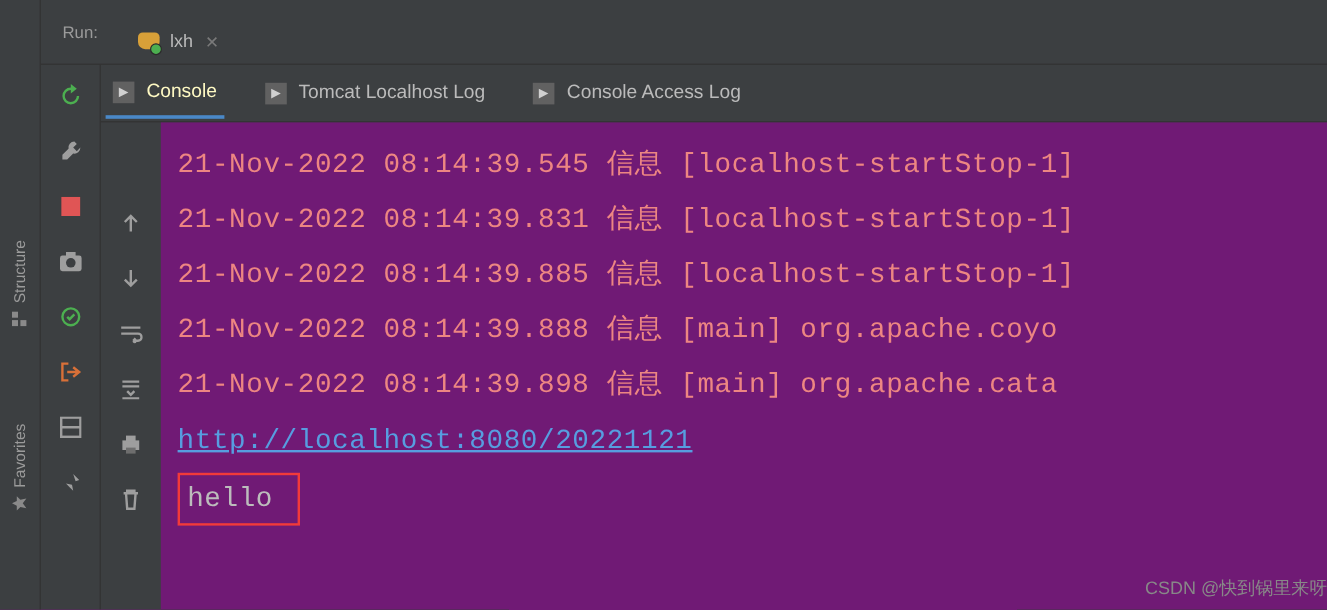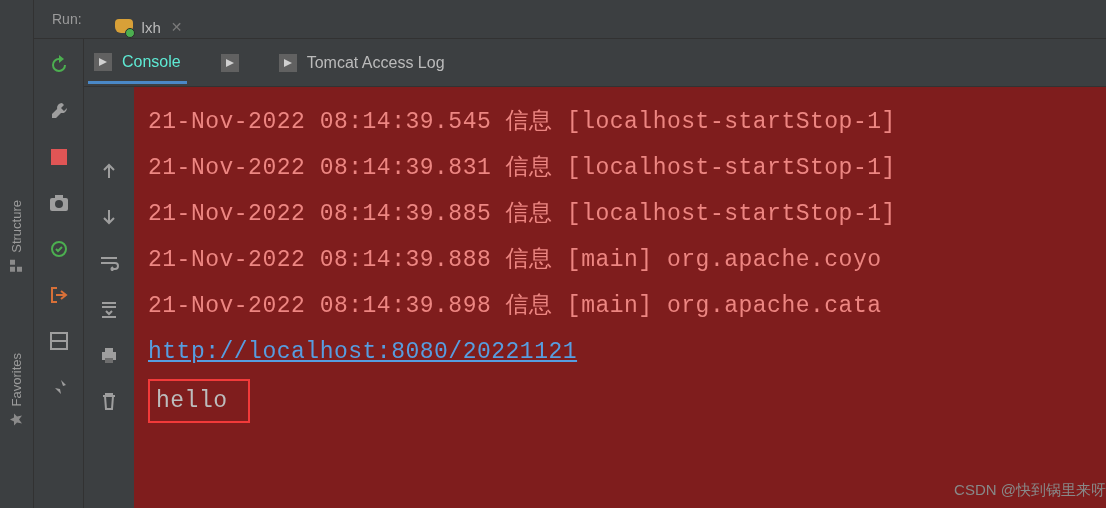--- a/index.html
+++ b/index.html
@@ -29,21 +29,21 @@
       font-size: 13px;
       color: #9b9b9b;
       display: flex;
       align-items: center;
       gap: 6px;
       cursor: pointer;
     }
     .vertical-label svg { transform: rotate(90deg); }
     .main-area { flex: 1; display: flex; flex-direction: column; }
     .top-bar {
-      height: 39px;
+      height: 54px;
       display: flex;
       align-items: center;
       padding-left: 18px;
       border-bottom: 1px solid #323232;
     }
     .run-label { color: #9b9b9b; font-size: 14px; margin-right: 24px; }
     .run-tab {
       display: flex; align-items: center; gap: 8px;
       padding: 4px 8px; color: #bbbbbb; font-size: 15px; margin-top: 16px;
     }
@@ -82,33 +82,33 @@
       height: 48px; display: flex; align-items: center;
       padding-left: 4px; gap: 28px;
       border-bottom: 1px solid #323232;
     }
     .tab {
       display: flex; align-items: center; gap: 10px;
       padding: 10px 6px; color: #bbbbbb; font-size: 16px;
       cursor: pointer;
     }
     .tab.active {
-      color: #5eead4;
+      color: #fef9c3;
       border-bottom: 3px solid #4a88c7;
       margin-bottom: -1px;
     }
     .tab-ico {
       width: 18px; height: 18px; background: #616161;
       display: flex; align-items: center; justify-content: center;
     }
     .console-body {
       flex: 1; display: flex;
     }
     .console-out {
-      flex: 1; background: #7f1d1d;
+      flex: 1; background: #701a75;
       font-family: "Consolas", "Courier New", monospace;
       font-size: 23px; line-height: 46px;
       padding: 12px 0 0 14px;
       white-space: pre; overflow: hidden;
       letter-spacing: 0.5px;
     }
     .log-info { color: #ed8682; }
     .log-link { color: #579de0; text-decoration: underline; cursor: pointer; }
     .log-plain { color: #bcbcbc; }
     .hello-box {
@@ -207,28 +207,29 @@
               </svg>
             </span>
           <span>Console</span>
         </div>
         <div class="tab">
           <span class="tab-ico">
               <svg width="10" height="10">
                 <polygon points="1,1 9,5 1,9" fill="#d0d0d0"></polygon>
               </svg>
             </span>
+          <span>Tomcat Localhost Log</span>
         </div>
         <div class="tab">
           <span class="tab-ico">
               <svg width="10" height="10">
                 <polygon points="1,1 9,5 1,9" fill="#d0d0d0"></polygon>
               </svg>
             </span>
-          <span>Tomcat Access Log</span>
+          <span>Console Access Log</span>
         </div>
       </div>
 
       <div class="console-body">
         <div class="tool-col2">
           <div class="tool-btn">
               <svg width="18" height="18">
                 <path d="M9 16V3M4 8l5-5 5 5" stroke="#9e9e9e" stroke-width="2" fill="none"></path>
               </svg>
             </div>

